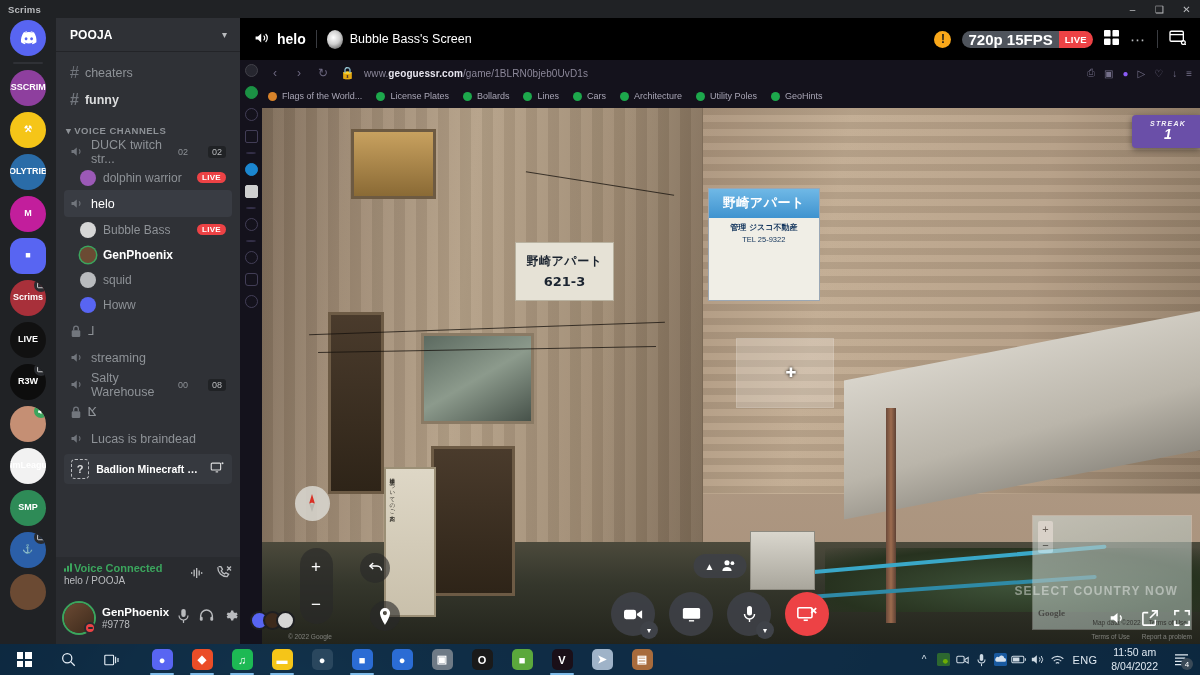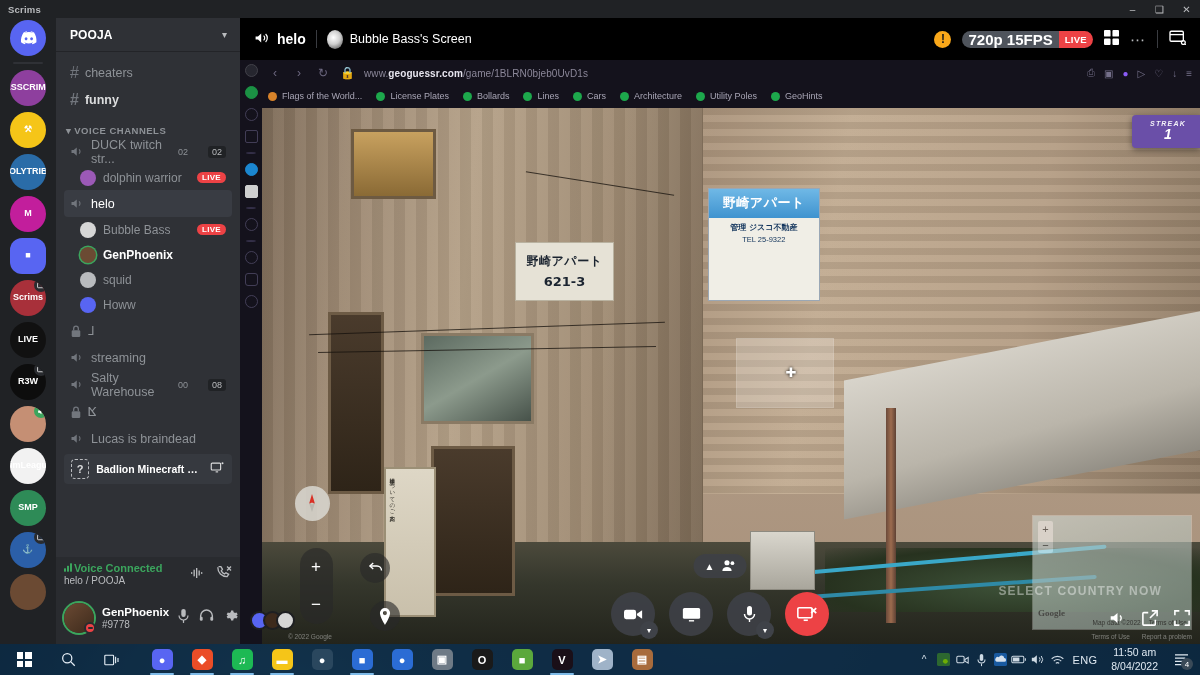--- a/index.html
+++ b/index.html
@@ -225,21 +225,21 @@
     border:1px solid rgba(255,255,255,.45); overflow:hidden; opacity:.62; }
   .mm-img { position:absolute; inset:0;
     background:linear-gradient(160deg,#cfd8d3 0%,#b9c4bd 40%,#9fb0a7 100%); }
   .mm-ctl { position:absolute; left:5px; top:5px; width:15px; background:rgba(255,255,255,.82);
     border-radius:2px; color:#444; font-size:11px; text-align:center; line-height:16px; }
   .mm-foot { position:absolute; left:0; right:0; bottom:0; height:13px;
     display:flex; align-items:center; justify-content:flex-end; gap:8px;
     color:#3c3c3c; font-size:6.5px; padding-right:4px; }
   .mm-google { position:absolute; left:5px; bottom:11px; color:#5a5a5a; font-size:9px;
     font-weight:bold; font-family:"Liberation Serif", serif; }
-  .select-country { position:absolute; right:38px; bottom:46px; color:rgba(255,255,255,.42);
+  .select-country { position:absolute; right:22px; bottom:46px; color:rgba(255,255,255,.42);
     font-size:12px; font-weight:bold; letter-spacing:1.2px; }
   .gfoot { position:absolute; right:8px; bottom:4px; display:flex; gap:12px;
     color:rgba(255,255,255,.4); font-size:6.5px; }
   .gfoot-l { position:absolute; left:26px; bottom:4px; color:rgba(255,255,255,.4); font-size:6.5px;}
 
   
   .callbar { position:absolute; left:0; right:0; bottom:8px; display:flex;
     align-items:center; justify-content:center; gap:14px; z-index:8; }
   .cbtn { width:44px; height:44px; border-radius:50%; background:rgba(62,64,70,.92);
     display:flex; align-items:center; justify-content:center; color:#fff; position:relative; }

